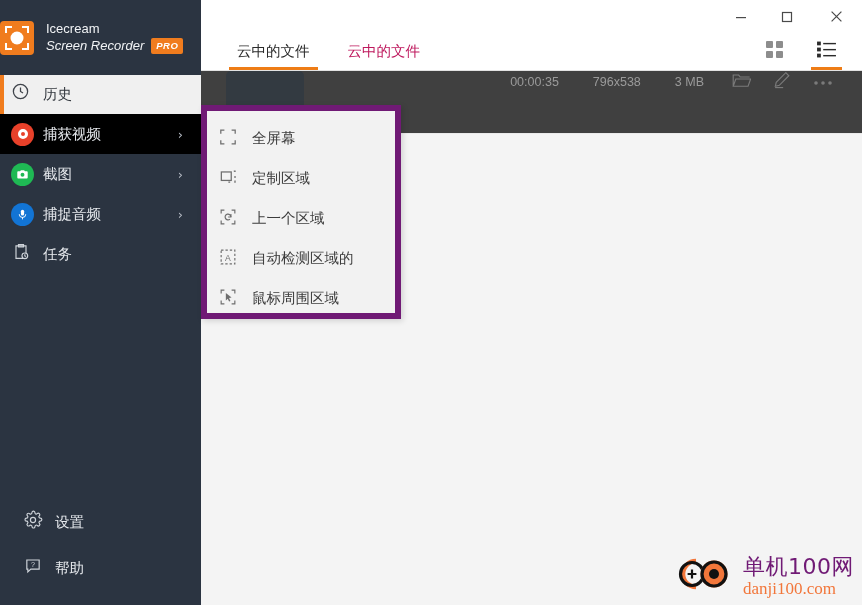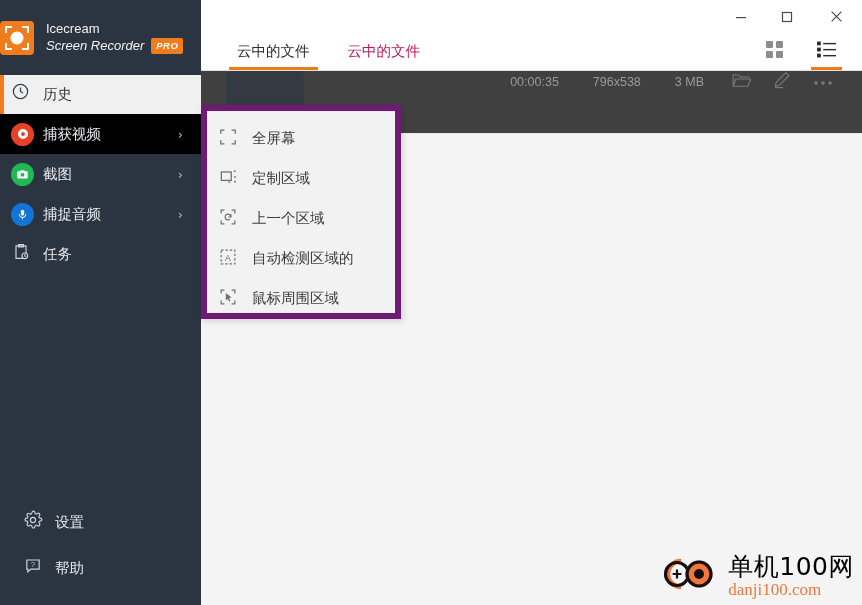--- a/index.html
+++ b/index.html
@@ -154,21 +154,21 @@
     font-size: 14.5px; color: #3c3c3c;
   }
   .menu-ico { width: 20px; height: 20px; flex: 0 0 20px; }
 
   
   .watermark {
     position: absolute; right: 8px; bottom: 6px;
     display: flex; align-items: center; gap: 5px;
   }
   .wm-text { line-height: 1.0; }
-  .wm-t1 { font-size: 25px; color: #000000; font-family: "DejaVu Sans", sans-serif; letter-spacing: .5px; }
+  .wm-t1 { font-size: 22px; color: #701a75; font-family: "DejaVu Sans", sans-serif; letter-spacing: .5px; }
   .wm-t2 { font-size: 17px; color: #f2763a; font-family: "Liberation Serif", serif; margin-top: 2px; }
 </style>
 </head>
 <body>
 
 <div id="app">
 
   <div class="sidebar">
 
     <div class="brand">

